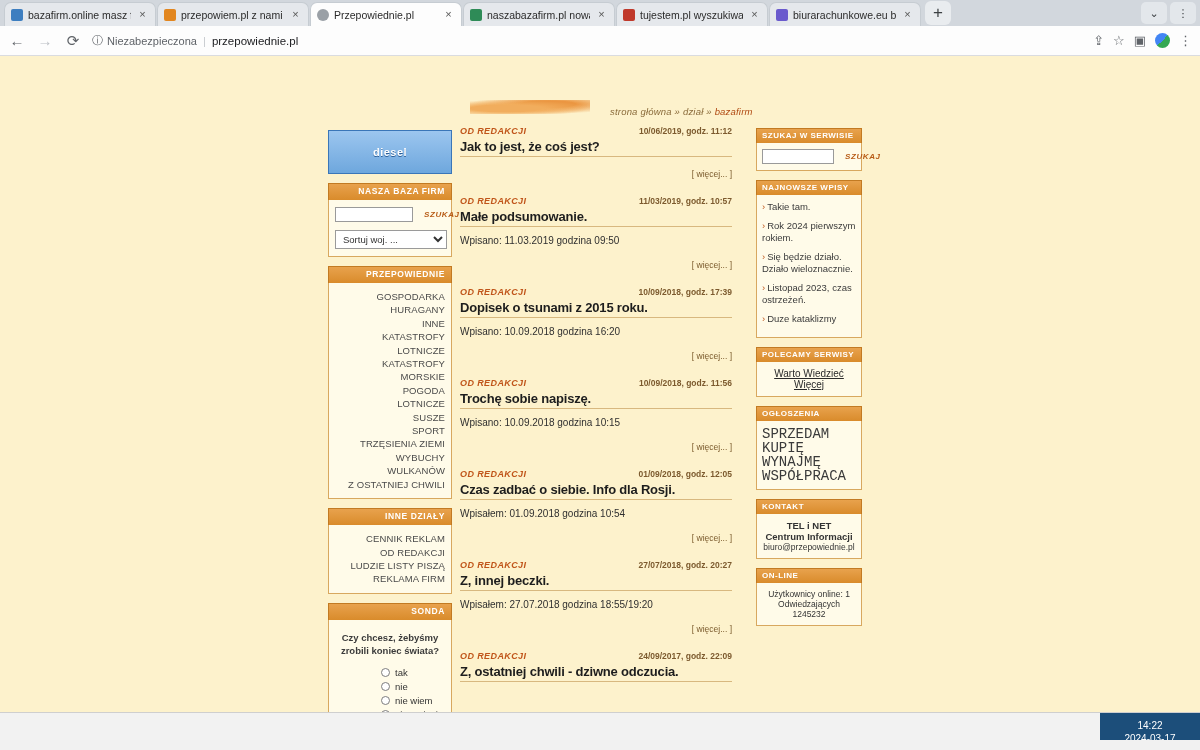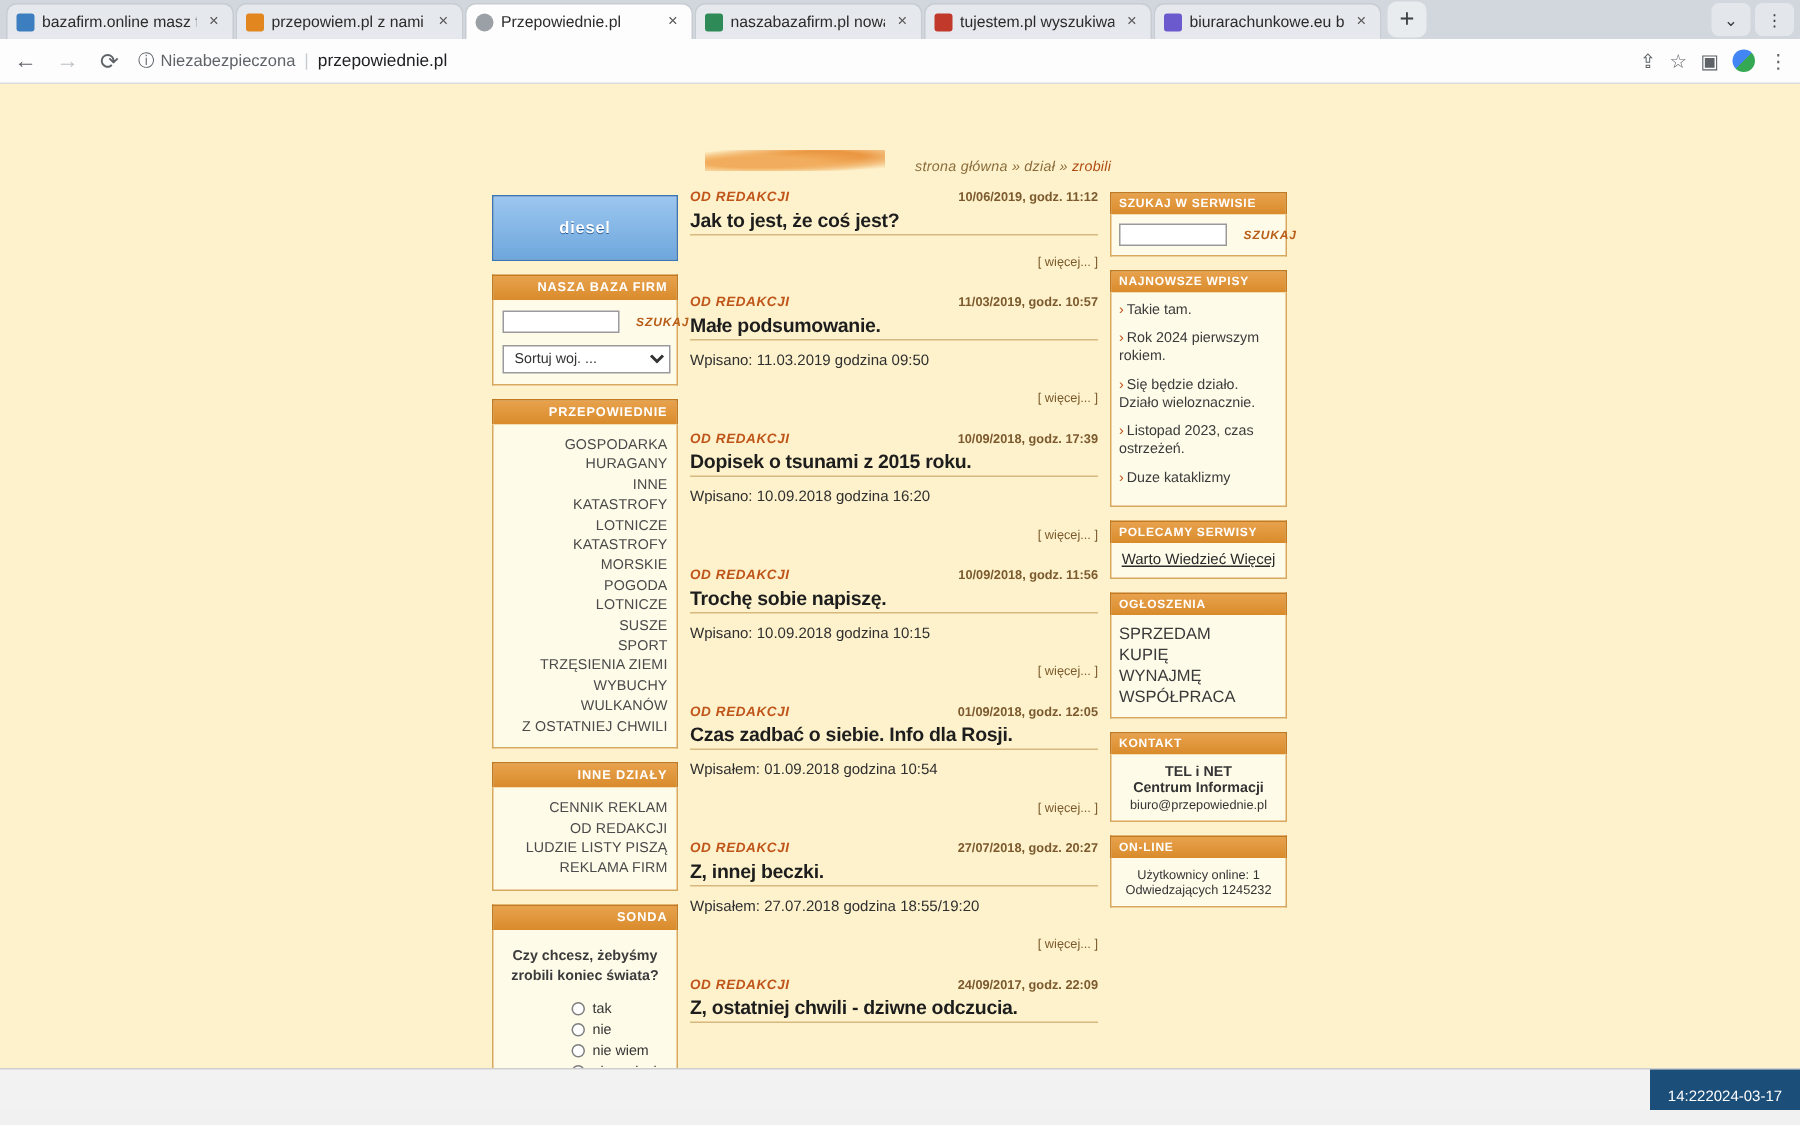--- a/index.html
+++ b/index.html
@@ -83,21 +83,21 @@
   .splash {
     position: absolute; left: 470px; top: 44px; width: 120px; height: 14px;
     background: radial-gradient(ellipse at 30% 60%, #f0a24a 0 30%, rgba(240,162,74,0) 70%),
                 radial-gradient(ellipse at 65% 30%, #e8872a 0 25%, rgba(232,135,42,0) 70%);
     opacity: .85;
   }
 
   
   .col-left  { position: absolute; left: 328px; top: 74px; width: 124px; }
   .col-mid   { position: absolute; left: 460px; top: 70px; width: 272px; }
-  .col-right { position: absolute; left: 740px; top: 72px; width: 118px; }
+  .col-right { position: absolute; left: 756px; top: 72px; width: 106px; }
 
   
   .box { margin-bottom: 9px; }
   .box-head {
     background: linear-gradient(#e8a24d, #d98b2b);
     color: #ffffff; font-size: 8.5px; font-weight: bold; letter-spacing: .6px;
     text-align: right; padding: 2px 6px 4px; text-transform: uppercase;
     border: 1px solid #c27a22; border-bottom: none;
   }
   .box-body {
@@ -176,35 +176,35 @@
   .r-head {
     background: linear-gradient(#e8a24d, #d98b2b); color: #fff;
     font-size: 8px; font-weight: bold; letter-spacing: .5px; padding: 2px 5px 3px;
     border: 1px solid #c27a22; border-bottom: none; text-transform: uppercase;
   }
   .r-body { border: 1px solid #d8a85f; border-top: none; background: #fffbe9; padding: 6px 5px; }
   .r-search { display: flex; align-items: center; gap: 5px; }
   .r-search input { width: 72px; height: 15px; border: 1px solid #9a9a9a; font-size: 10px; }
   .r-entry { font-size: 9.5px; color: #3a3a3a; line-height: 12.5px; margin-bottom: 6px; }
   .r-entry .bullet { color: #c0551a; margin-right: 2px; }
-  .r-plain { font-size: 11px; color: #3a3a3a; line-height: 14px; }
+  .r-plain { font-size: 14px; color: #3a3a3a; line-height: 14px; font-family: Liberation Mono, monospace; }
   .r-center { text-align: center; font-size: 9.5px; color: #333; }
   .r-center.bold { font-weight: bold; }
   .r-center.small { font-size: 8.5px; }
   .r-link { font-size: 10px; color: #2a2a2a; text-align: center; display:block; }
 
   
   .taskbar {
     position: absolute; left: 0; bottom: 0; width: 1200px; height: 38px;
     background: #f2f2f2; border-top: 1px solid #cfcfcf;
     display: flex; align-items: center; justify-content: flex-end;
   }
   .clock {
     background: #1c4e7a; color: #fff; width: 100px; height: 38px;
-    display: flex; flex-direction: row; align-items: center; justify-content: center;
+    display: flex; flex-direction: column; align-items: center; justify-content: center;
     font-size: 10px; line-height: 13px;
   }
   .scroll-x {
     position: absolute; left: 0; bottom: 0; width: 1200px; height: 10px; background: #f1f1f1;
   }
 </style>
 </head>
 <body>
 
 <div class="browser">
@@ -267,21 +267,21 @@
       <span>⋮</span>
     </div>
   </div>
 
   <div class="page">
     <div class="page-inner">
 
       <div class="splash"></div>
 
       <div class="breadcrumb">
-        <span>strona główna » dział » </span><b>zrobili</b>
+        <span>strona główna » dział » </span><b>bazafirm</b>
       </div>
 
       <div class="col-left">
 
         <div class="banner">
           <span>diesel</span>
         </div>
 
         <div class="box">
           <div class="box-head">Nasza baza firm</div>

